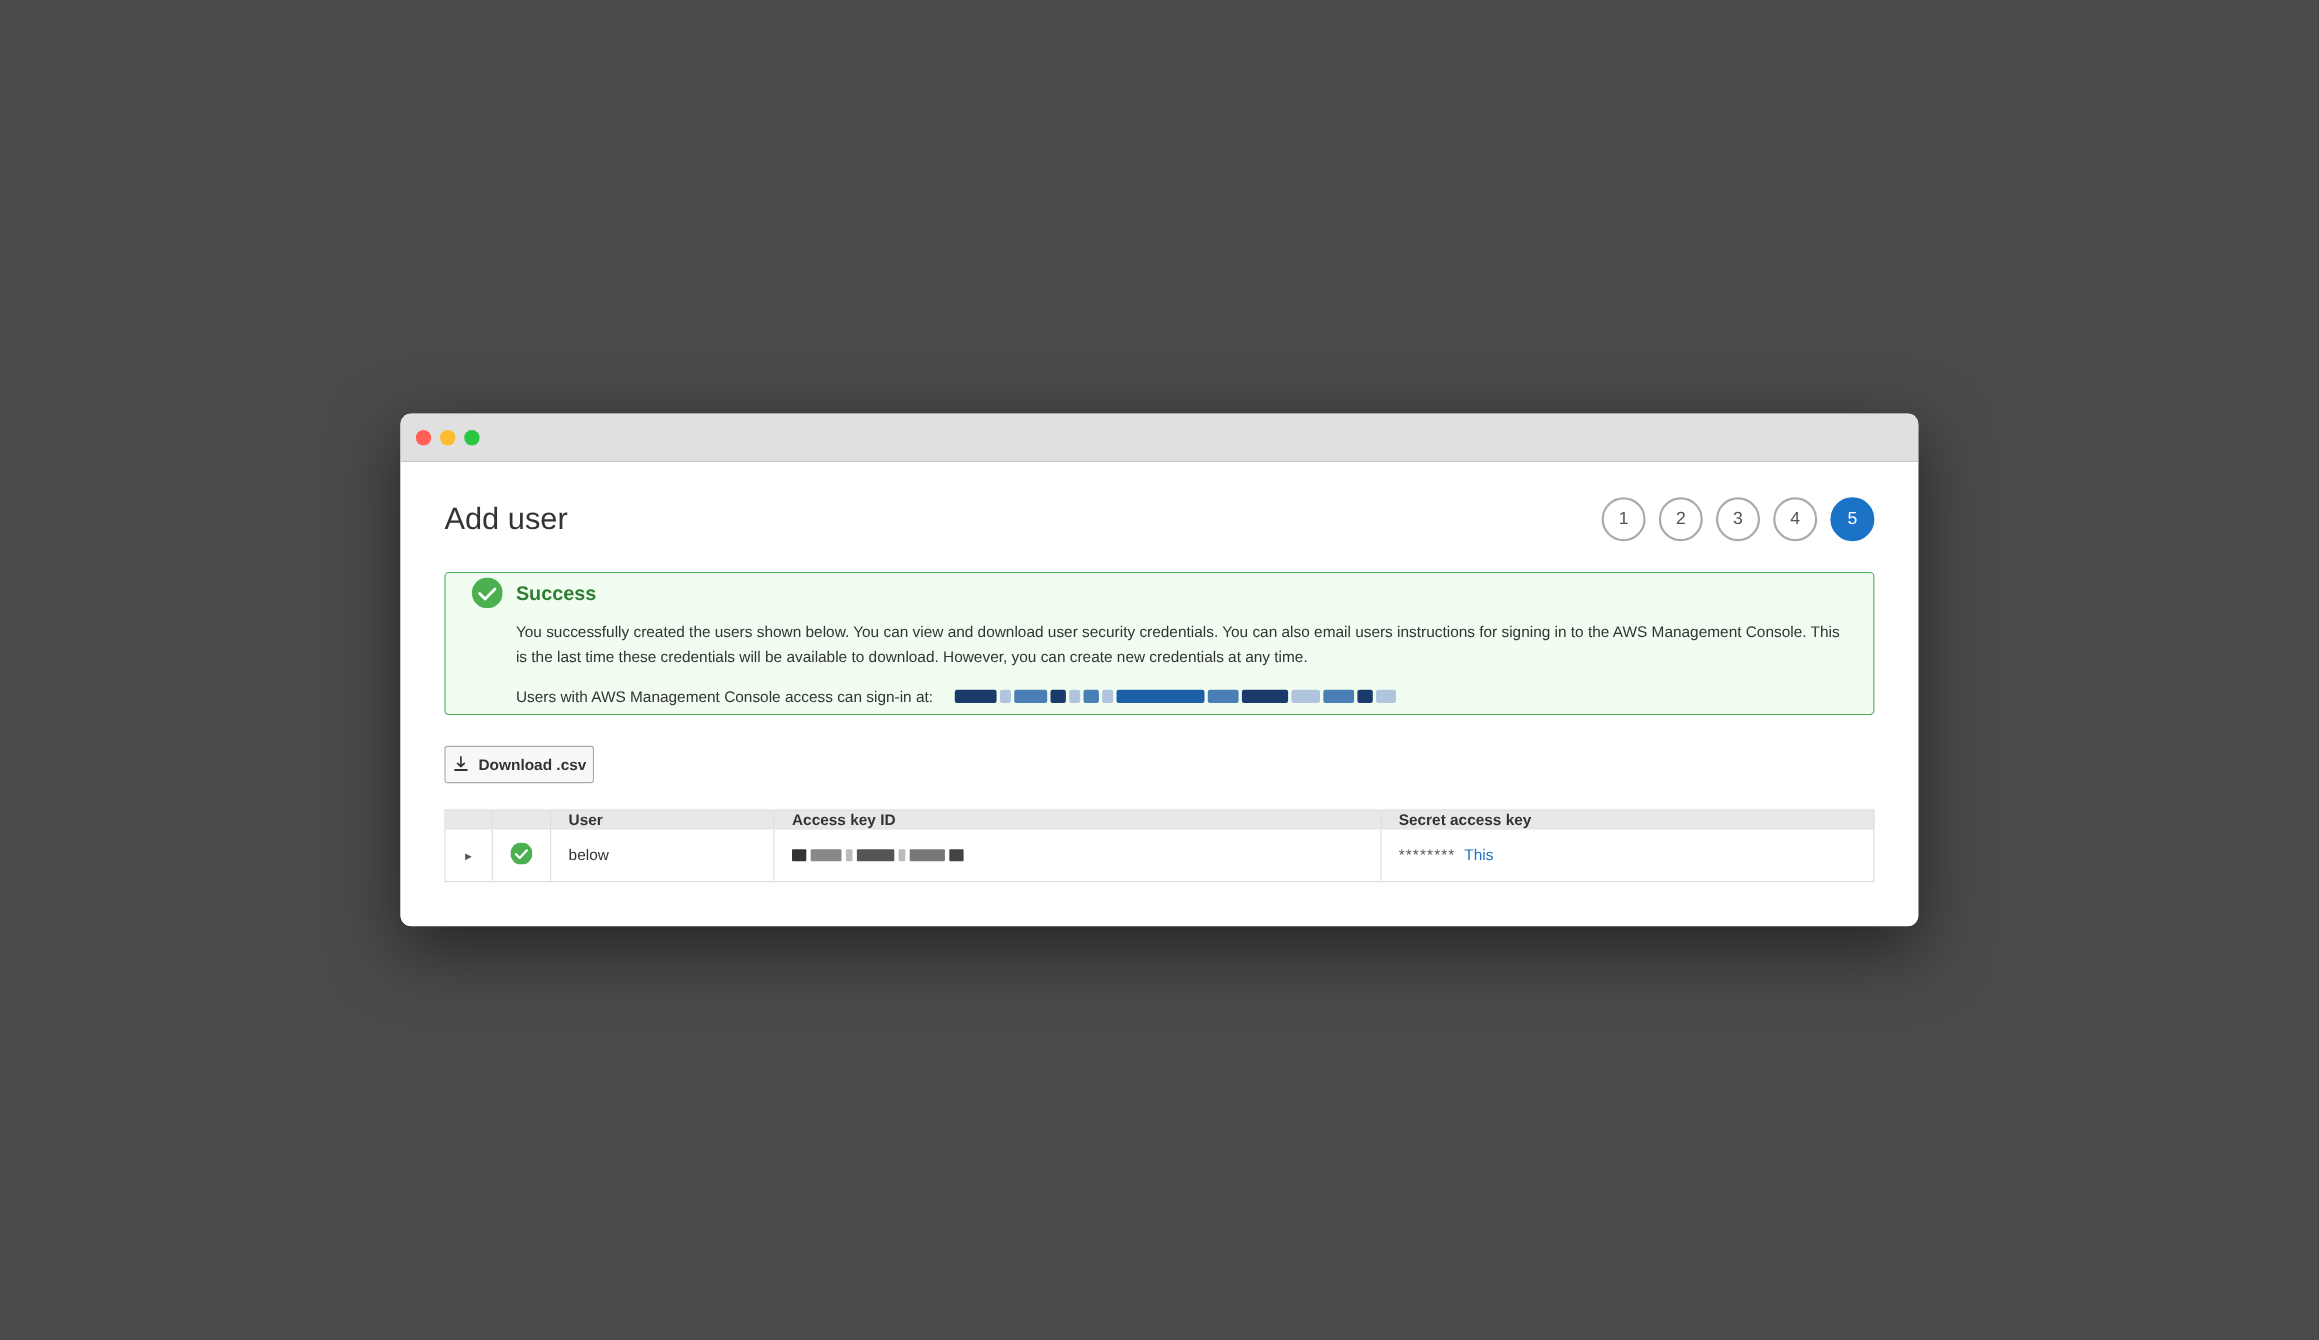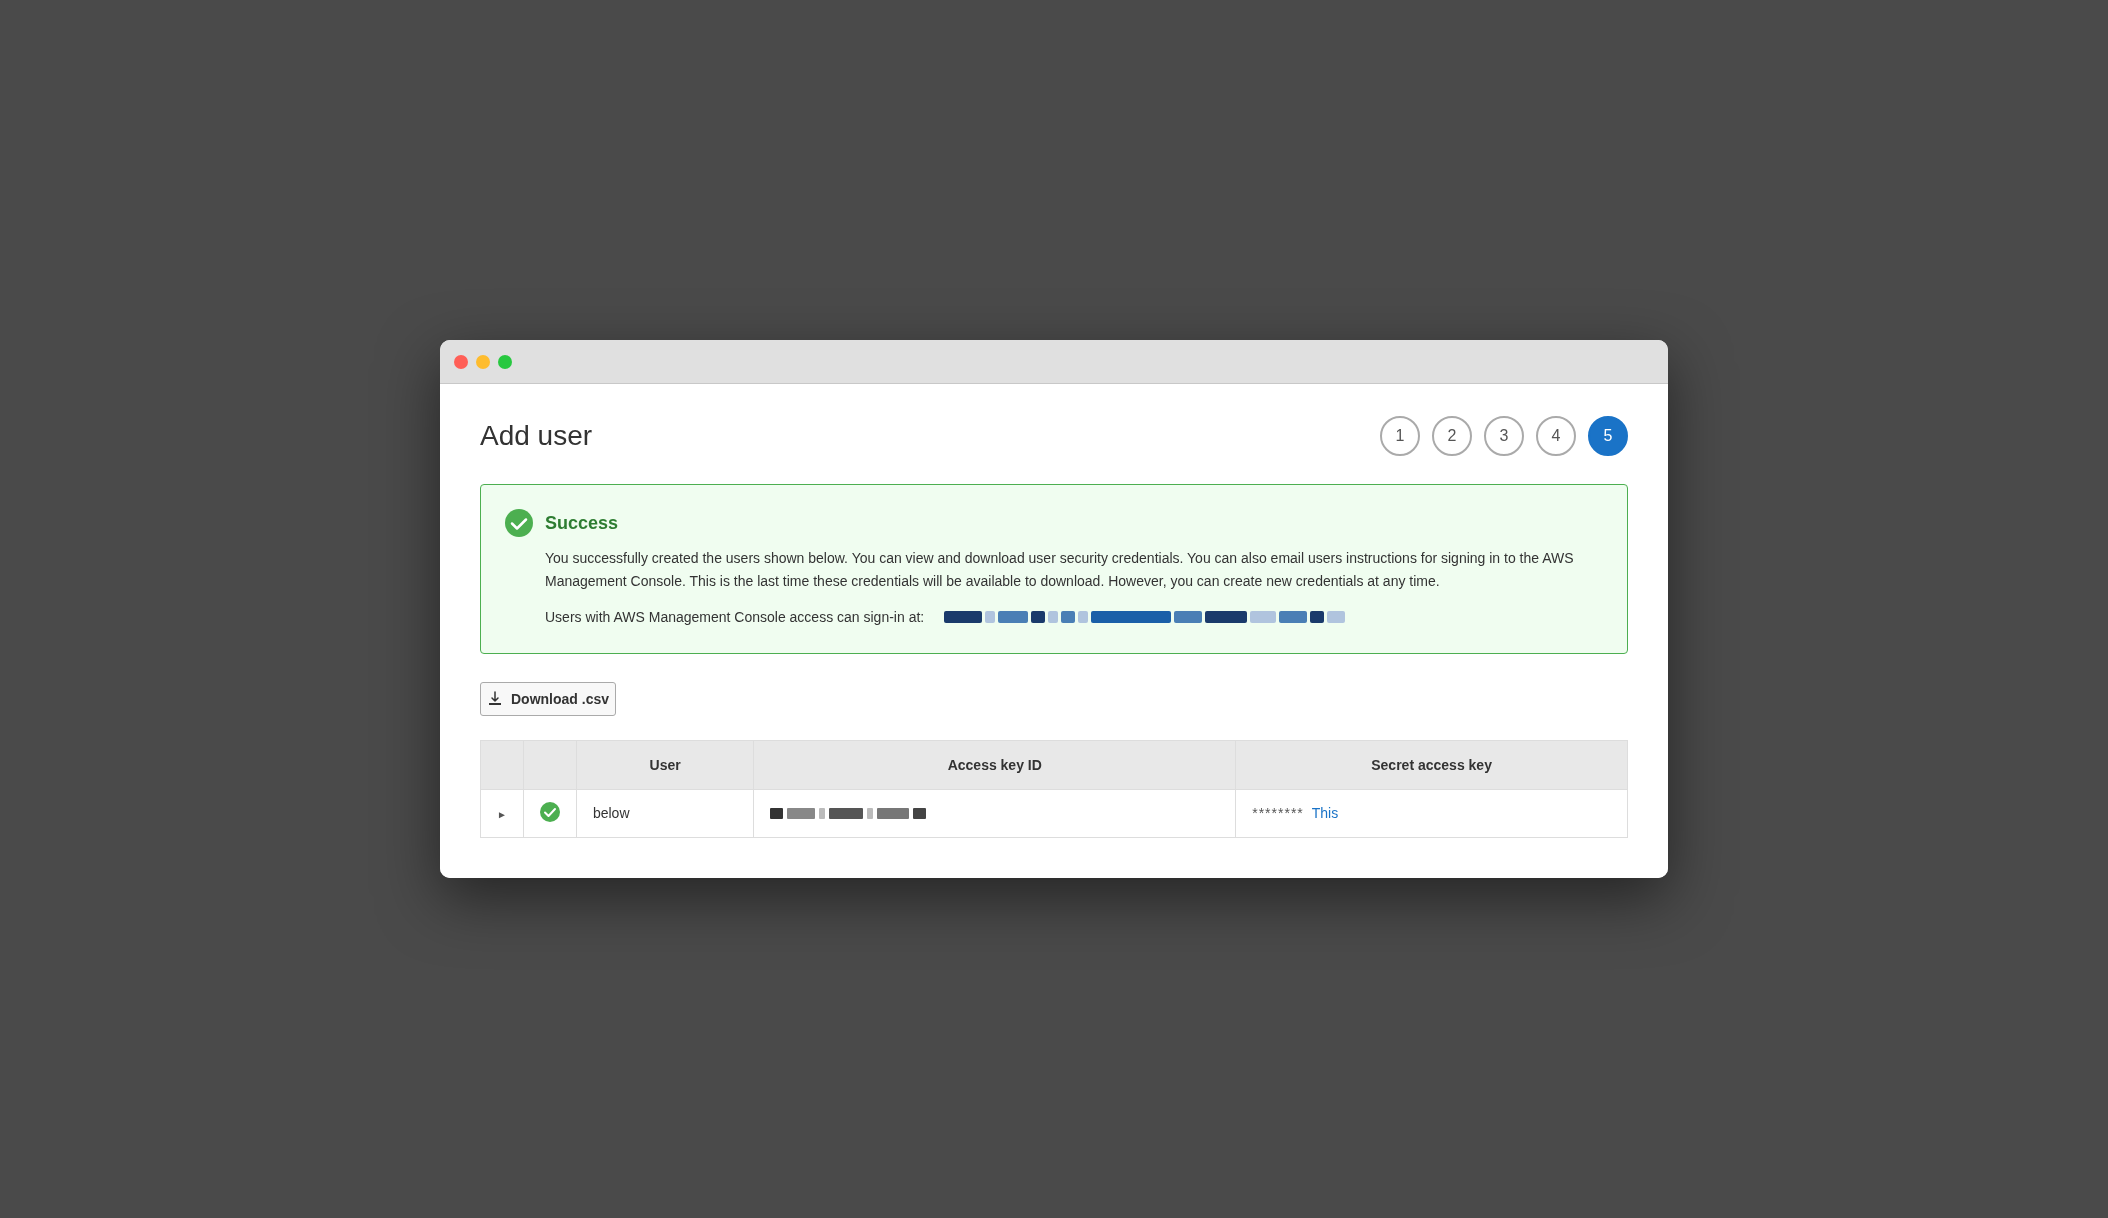--- a/index.html
+++ b/index.html
@@ -7,21 +7,21 @@
     body {
       background: #4a4a4a;
       display: flex;
       justify-content: center;
       align-items: center;
       min-height: 100vh;
       font-family: -apple-system, BlinkMacSystemFont, 'Helvetica Neue', Arial, sans-serif;
     }
 
     .window {
-      width: 1228px;
+      width: 1380px;
       background: #f5f5f5;
       border-radius: 10px;
       overflow: hidden;
       box-shadow: 0 20px 60px rgba(0,0,0,0.5);
     }
 
     .titlebar {
       background: #e0e0e0;
       height: 44px;
       display: flex;
@@ -86,21 +86,21 @@
       background: #1a73c7;
       border-color: #1a73c7;
       color: #fff;
       font-weight: 500;
     }
 
     .success-banner {
       border: 1px solid #4caf50;
       border-radius: 4px;
       background: #f0fdf0;
-      padding: 24px 24px;
+      padding: 4px 24px;
       margin-bottom: 28px;
     }
 
     .success-header {
       display: flex;
       align-items: center;
       gap: 12px;
       margin-bottom: 10px;
     }
 
@@ -171,22 +171,22 @@
       width: 100%;
       border-collapse: collapse;
       border: 1px solid #ddd;
     }
 
     .table thead tr {
       background: #e8e8e8;
     }
 
     .table th {
-      padding: 16px 16px;
-      text-align: center;
+      padding: 0 16px;
+      text-align: left;
       font-size: 14px;
       font-weight: 600;
       color: #333;
       border-right: 1px solid #ddd;
     }
 
     .table th:last-child { border-right: none; }
 
     .table td {
       padding: 12px 16px;

